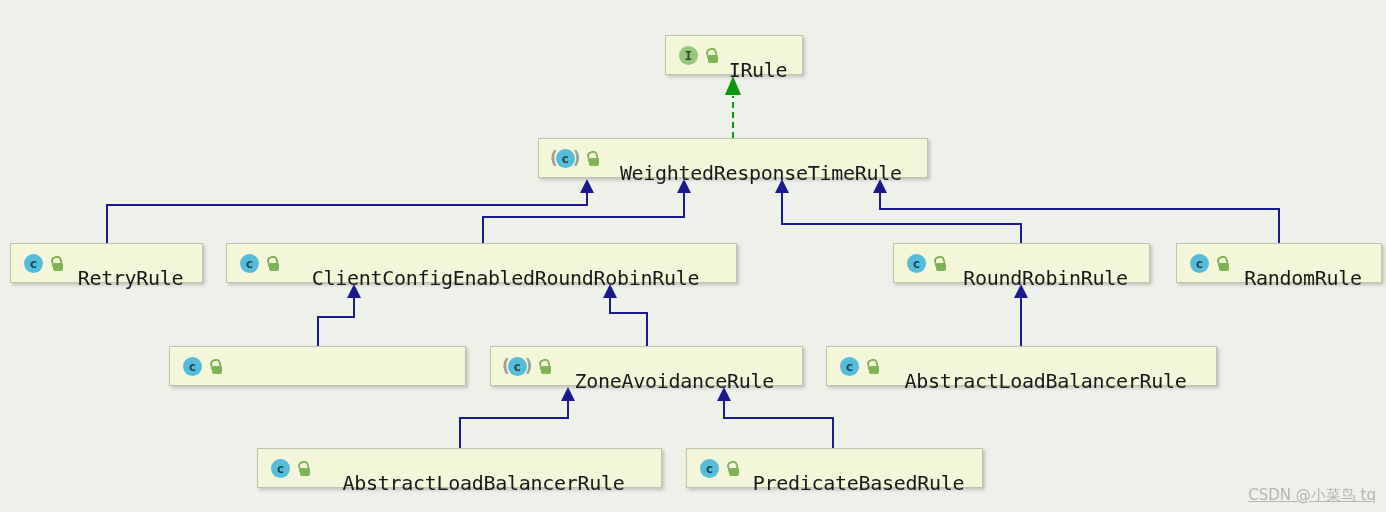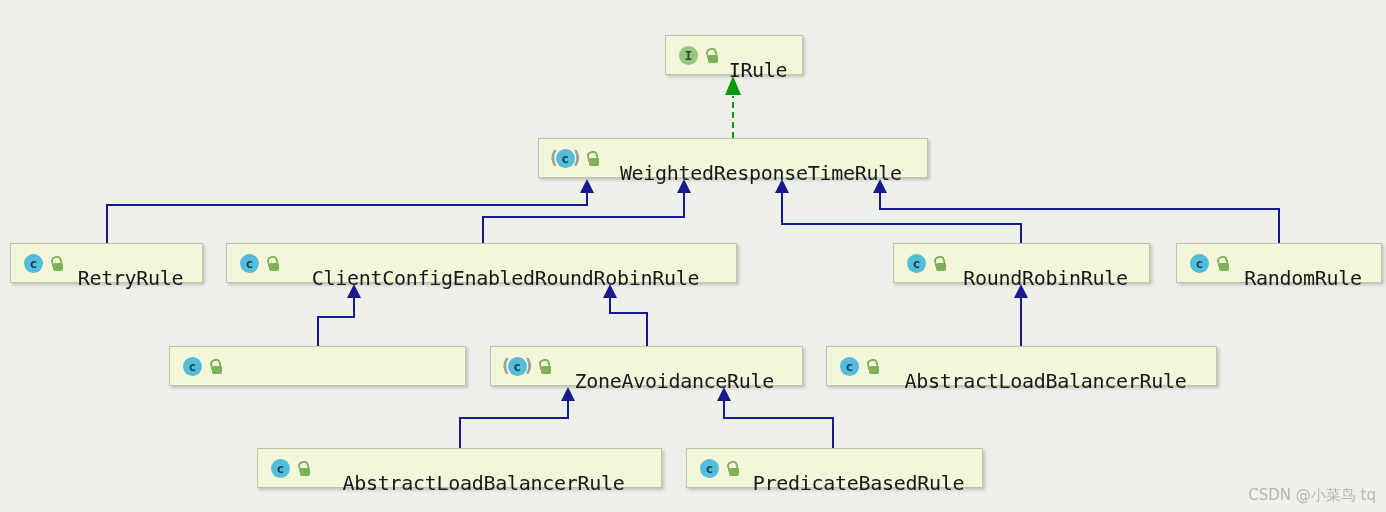--- a/index.html
+++ b/index.html
@@ -52,21 +52,21 @@
     border-top-left-radius:5px; border-top-right-radius:5px;
     transform:rotate(-14deg);
   }
   .lock .lbody {
     position:absolute; left:2px; bottom:0; width:10px; height:8px;
     background:#7db257; border-radius:2px;
   }
   .watermark {
     position:absolute; right:10px; bottom:7px;
     font:15px "DejaVu Sans","Liberation Sans",sans-serif;
-    color:#b4b7b0; white-space:nowrap;
+    color:#b4b7b0; white-space:nowrap;text-decoration:underline;
   }
 </style>
 </head>
 <body>
 
 <div class="canvas">
 
   <svg class="edges" viewBox="0 0 1386 512" xmlns="http://www.w3.org/2000/svg">
     <g>
       <path class="edge-line implements" d="M733,138 V96"></path>

